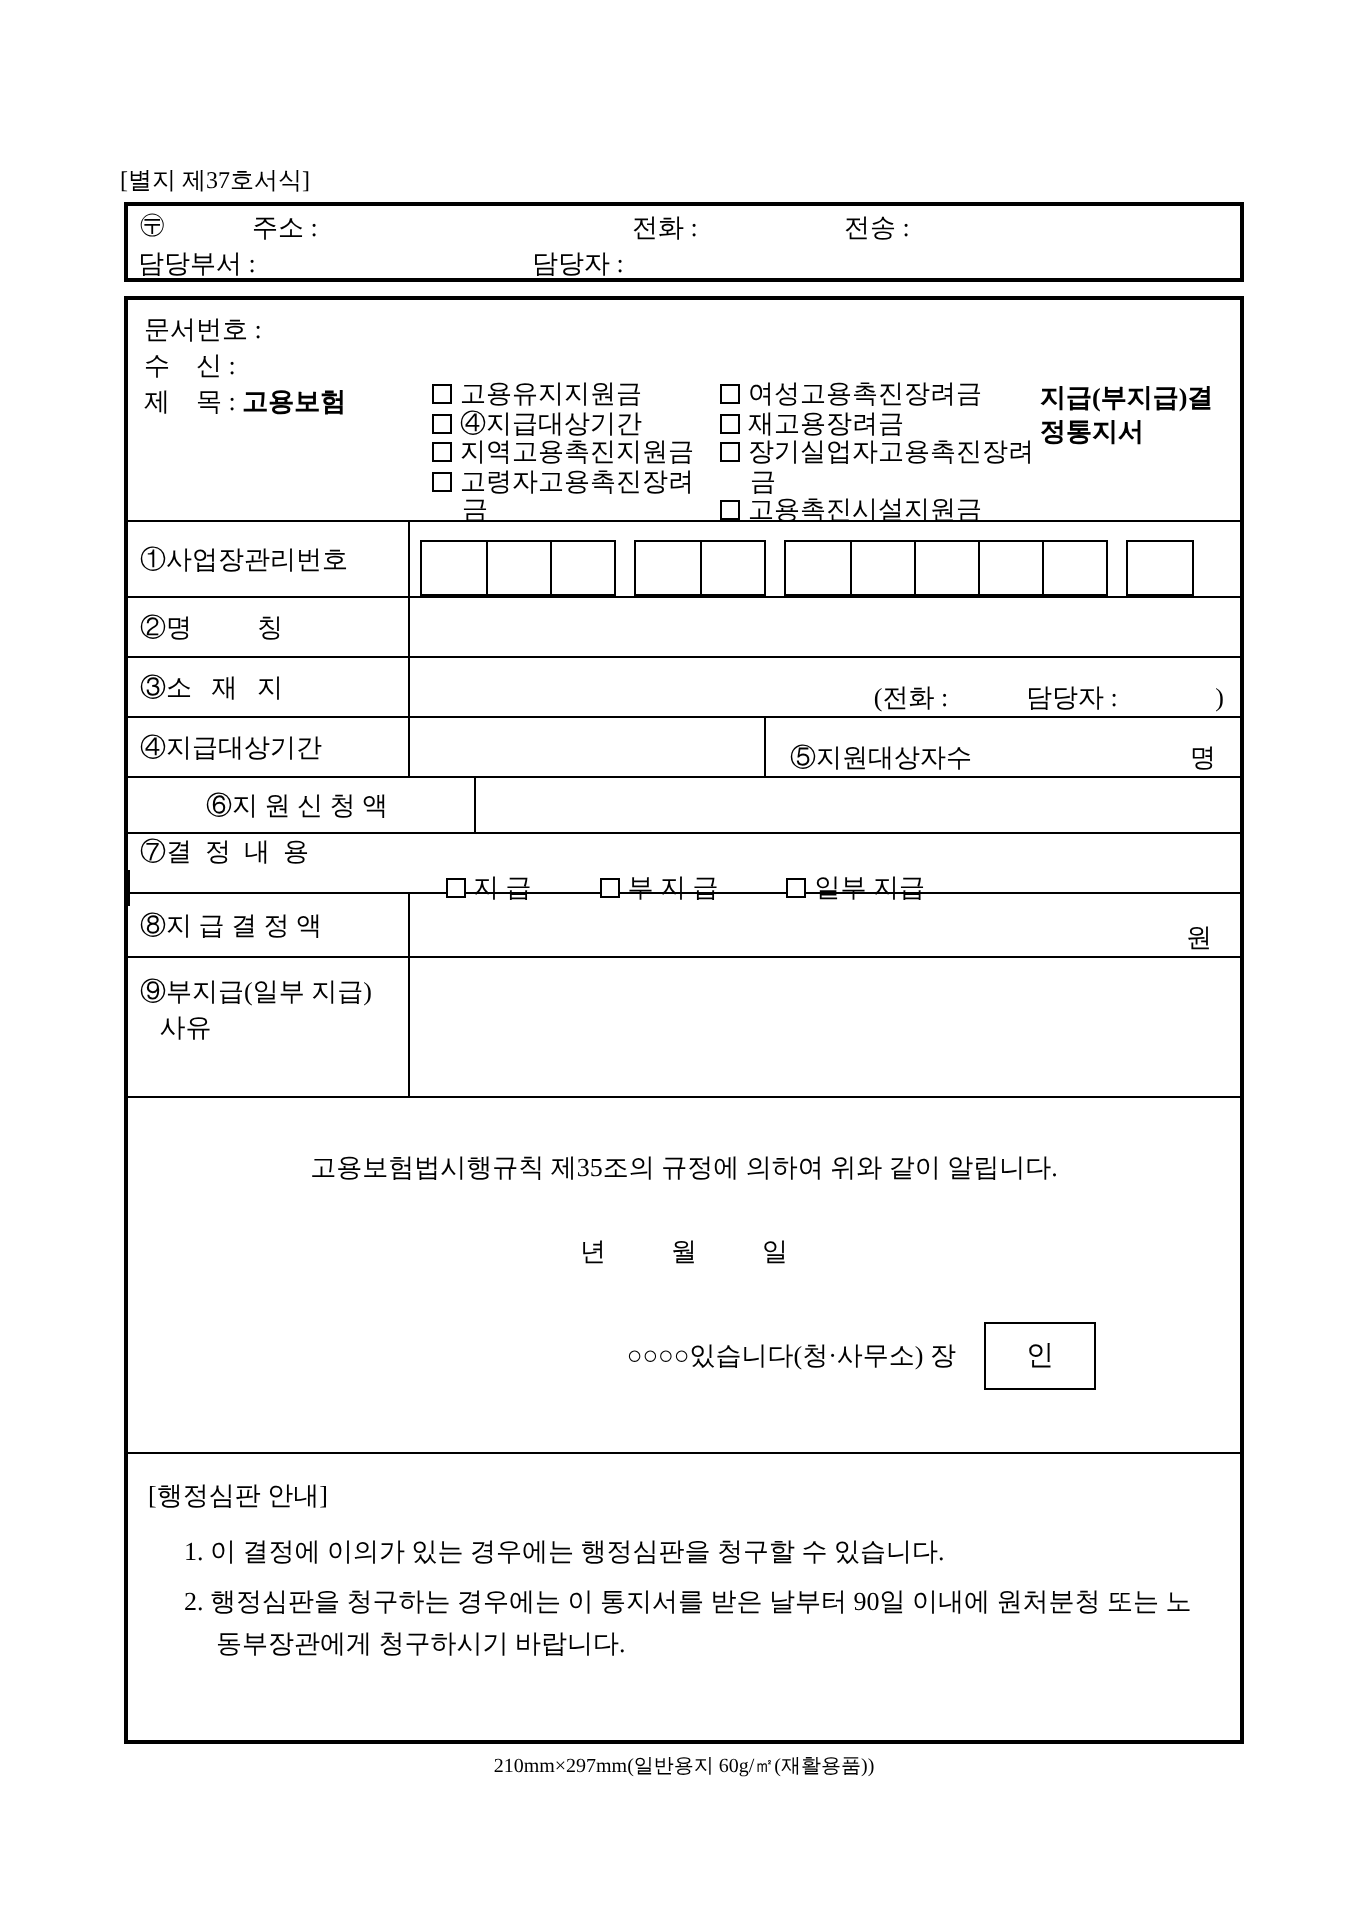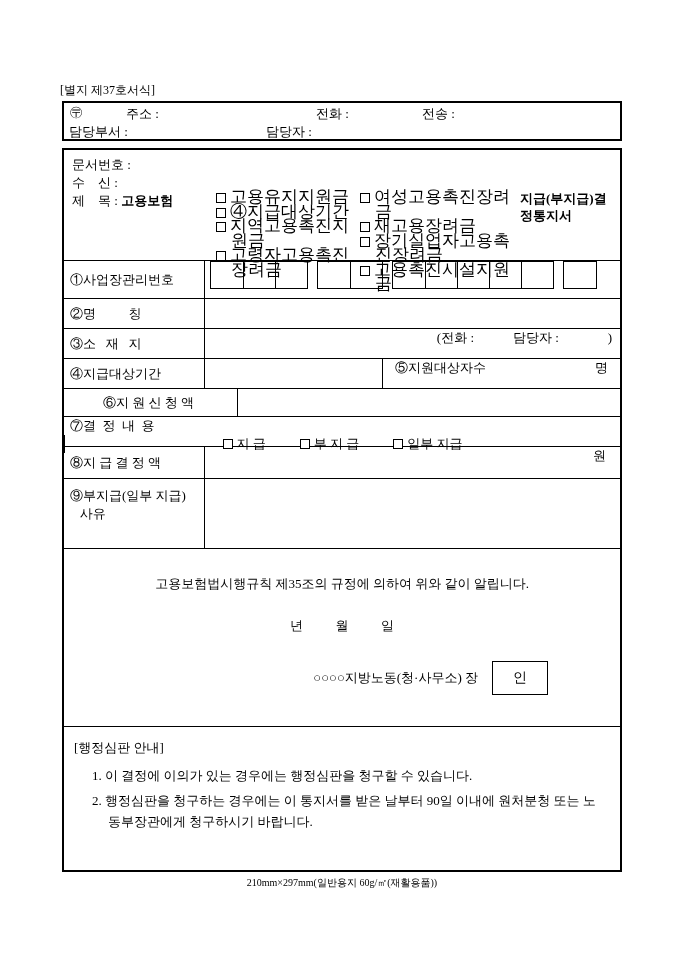--- a/index.html
+++ b/index.html
@@ -32,41 +32,41 @@
     position: absolute; left: 62px; top: 148px; width: 560px; height: 724px;
     border: 2px solid #000;
   }
 
   
   .doc-head { position: relative; height: 110px; }
   .doc-number { position: absolute; left: 8px; top: 6px; white-space: pre; }
   .recipient  { position: absolute; left: 8px; top: 24px; white-space: pre; }
   .subject-line { position: absolute; left: 8px; top: 42px; white-space: pre; }
   .subject-value { font-weight: bold; }
-  .chk-col { position: absolute; top: 40px; font-size: 17px; line-height: 14.5px; }
+  .chk-col { position: absolute; top: 40px; font-size: 13px; line-height: 14.5px; }
   .chk-col1 { left: 152px; width: 142px; }
   .chk-col2 { left: 296px; width: 158px; }
   .chk-item { padding-left: 15px; text-indent: -15px; }
   .cb {
     display: inline-block; width: 10px; height: 10px;
     border: 1px solid #000; vertical-align: -1px; margin-right: 4px;
     background: #fff;
   }
   .decision-title {
     position: absolute; left: 456px; top: 40px; width: 98px;
     font-weight: bold; word-break: break-all; line-height: 17px;
   }
 
   
   .frow { display: flex; border-top: 1px solid #000; align-items: stretch; }
   .flabel {
     width: 140px; padding: 0 6px; white-space: pre;
     display: flex; align-items: center;
   }
-  .fvalue { flex: 1; border-left: 1px solid #000; display: flex; align-items: flex-start; }
+  .fvalue { flex: 1; border-left: 1px solid #000; display: flex; align-items: flex-end; }
   .r1 { height: 38px; } .r2 { height: 30px; } .r3 { height: 30px; }
   .r4 { height: 30px; } .r5 { height: 28px; padding-left: 33px; } .r6 { height: 30px; flex-direction: column; }
   .r7 { height: 32px; } .r8 { height: 70px; }
   .r8 .flabel { align-items: flex-start; padding-top: 8px; }
 
   
   .cells { display: flex; align-items: center; gap: 9px; padding: 0 5px; }
   .cell-group { display: flex; height: 28px; border: 1px solid #000; }
   .cell { width: 32px; height: 100%; border-left: 1px solid #000; }
   .cell:first-child { border-left: none; }
@@ -215,21 +215,21 @@
     <div class="frow r8">
       <div class="flabel" style="white-space: pre;">⑨부지급(일부 지급)
    사유</div>
       <div class="fvalue"></div>
     </div>
 
     <div class="statement-section">
       <div class="statement">고용보험법시행규칙 제35조의 규정에 의하여 위와 같이 알립니다.</div>
       <div class="date-line" style="white-space: pre;">년          월          일</div>
       <div class="issuer-row">
-        <span>○○○○지방노동(청·사무소) 장</span>
+        <span>○○○○있습니다(청·사무소) 장</span>
         <span class="seal-box">
             <span>인</span>
           </span>
       </div>
     </div>
 
     <div class="appeal-section">
       <div class="appeal-title">[행정심판 안내]</div>
       <div class="appeal-item">1. 이 결정에 이의가 있는 경우에는 행정심판을 청구할 수 있습니다.</div>
       <div class="appeal-item">2. 행정심판을 청구하는 경우에는 이 통지서를 받은 날부터 90일 이내에 원처분청 또는 노동부장관에게 청구하시기 바랍니다.</div>

